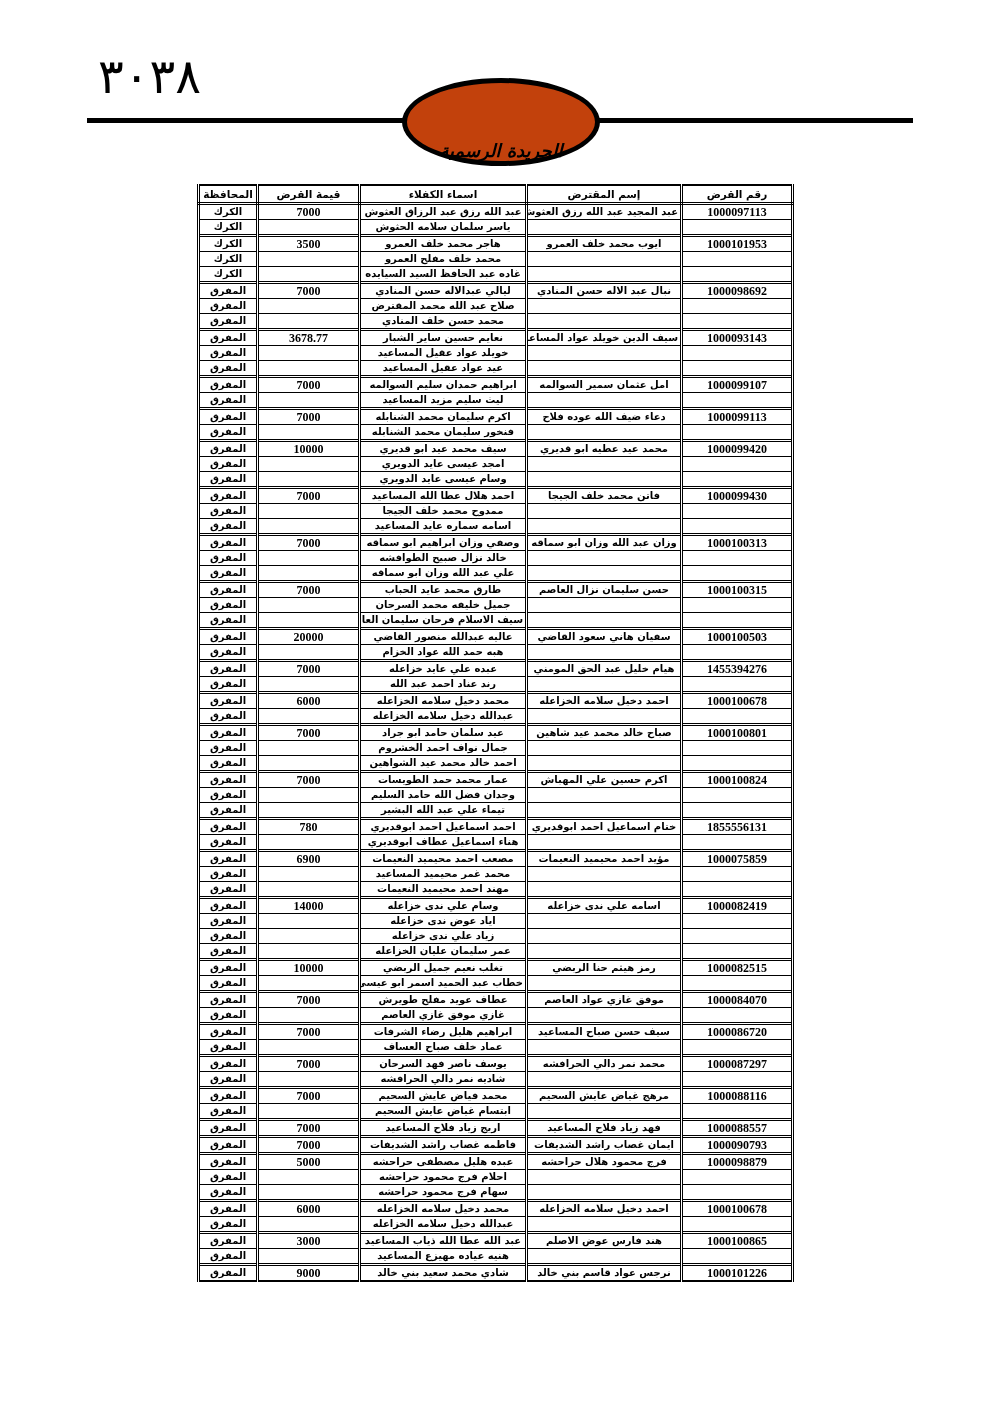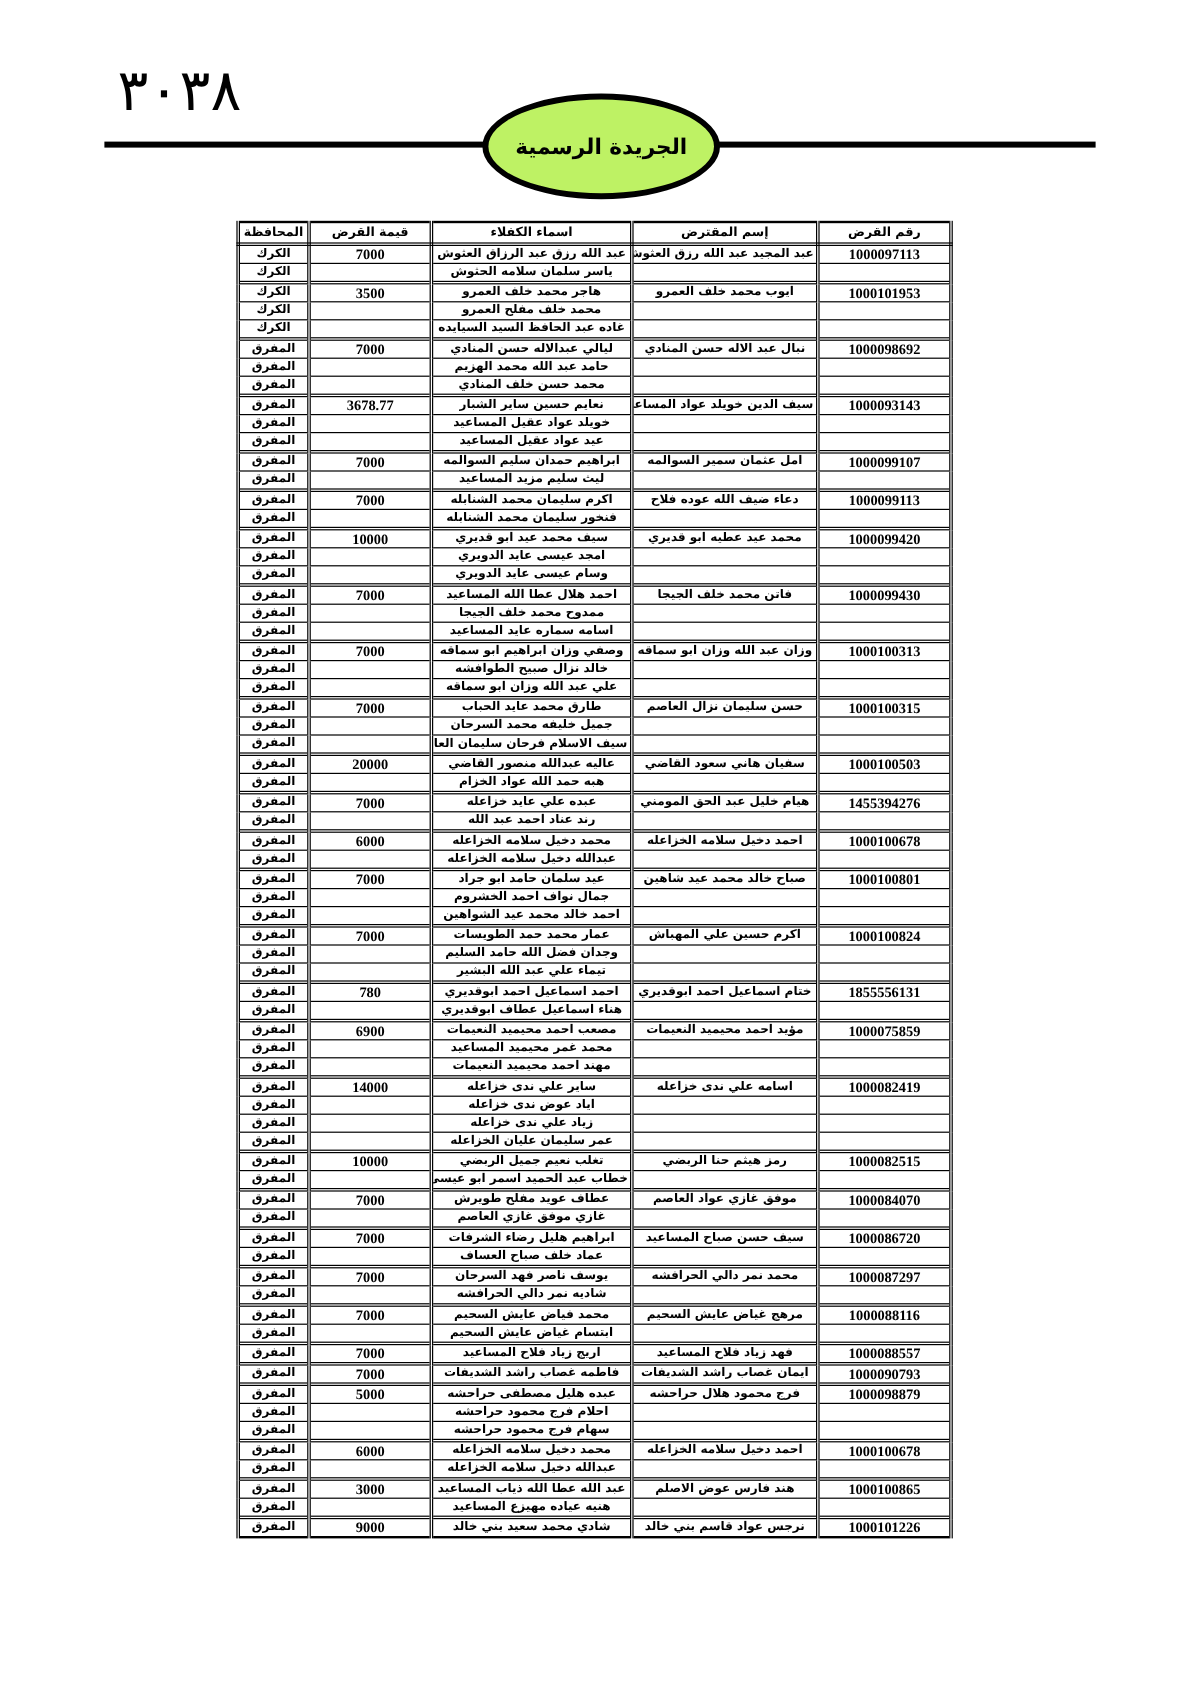--- a/index.html
+++ b/index.html
@@ -24,24 +24,25 @@
     left: 87px; top: 118px;
     width: 826px; height: 5px;
     background: #000;
   }
   .title-oval {
     position: absolute;
     left: 402px; top: 78px;
     width: 188px; height: 78px;
     border: 5px solid #000;
     border-radius: 50%;
-    background: #bef264;
+    background: #c2410c;
     display: flex;
-    align-items: center;
+    align-items: flex-end;
     justify-content: center;
+    font-style: italic;
   }
   .title-oval span {
     font-weight: bold;
     font-size: 18px;
     white-space: nowrap;
   }
   
   table.loans {
     position: absolute;
     left: 197px; top: 184px;
@@ -140,21 +141,21 @@
       <tr class="group-start">
         <td class="num">1000098692</td>
         <td class="ar">نبال عبد الاله حسن المنادي</td>
         <td class="ar">ليالي عبدالاله حسن المنادي</td>
         <td class="num">7000</td>
         <td class="ar">المفرق</td>
       </tr>
       <tr>
         <td class="num"></td>
         <td class="ar"></td>
-        <td class="ar">حامد عبد الله محمد الهزيم</td>
+        <td class="ar">صلاح عبد الله محمد المقترض</td>
         <td class="num"></td>
         <td class="ar">المفرق</td>
       </tr>
       <tr>
         <td class="num"></td>
         <td class="ar"></td>
         <td class="ar">محمد حسن خلف المنادي</td>
         <td class="num"></td>
         <td class="ar">المفرق</td>
       </tr>
@@ -406,21 +407,21 @@
       <tr>
         <td class="num"></td>
         <td class="ar"></td>
         <td class="ar">مهند احمد محيميد النعيمات</td>
         <td class="num"></td>
         <td class="ar">المفرق</td>
       </tr>
       <tr class="group-start">
         <td class="num">1000082419</td>
         <td class="ar">اسامه علي ندى خزاعله</td>
-        <td class="ar">ساير علي ندى خزاعله</td>
+        <td class="ar">وسام علي ندى خزاعله</td>
         <td class="num">14000</td>
         <td class="ar">المفرق</td>
       </tr>
       <tr>
         <td class="num"></td>
         <td class="ar"></td>
         <td class="ar">اياد عوض ندى خزاعله</td>
         <td class="num"></td>
         <td class="ar">المفرق</td>
       </tr>

